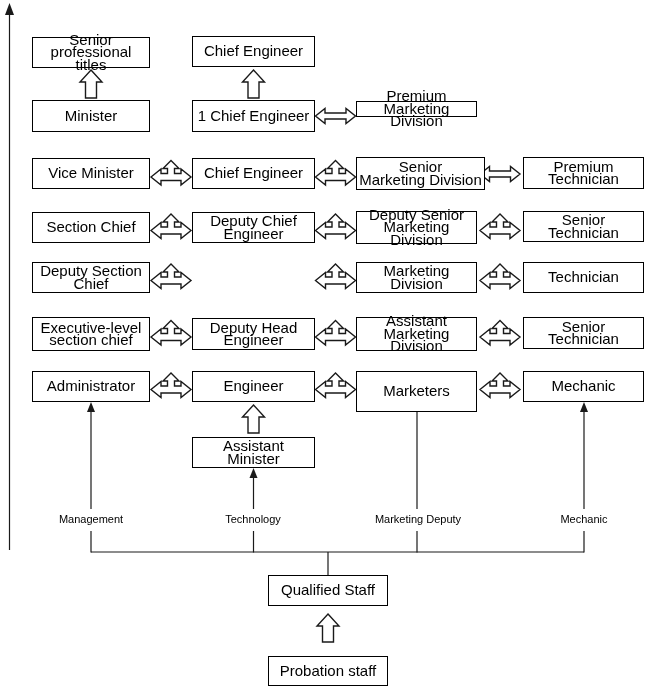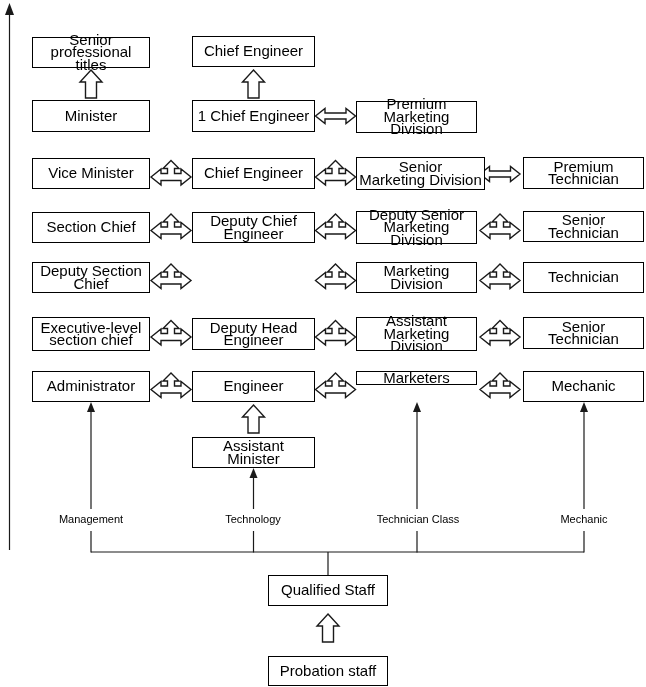--- a/index.html
+++ b/index.html
@@ -75,21 +75,21 @@
     <polygon class="head" points="417,402 413,412 421,412"></polygon>
     <line class="thinline" x1="584" y1="509" x2="584" y2="407"></line>
     <polygon class="head" points="584,402 580,412 588,412"></polygon>
   </svg>
 
   <div class="box" style="left:32px;top:37px;width:118px;height:31px">Senior professional titles</div>
   <div class="box" style="left:192px;top:36px;width:123px;height:31px">Chief Engineer</div>
 
   <div class="box" style="left:32px;top:100px;width:118px;height:32px">Minister</div>
   <div class="box" style="left:192px;top:100px;width:123px;height:32px">1 Chief Engineer</div>
-  <div class="box" style="left:356px;top:101px;width:121px;height:32px">Premium
+  <div class="box" style="left:356px;top:101px;width:121px;height:16px">Premium
 Marketing Division</div>
 
   <div class="box" style="left:32px;top:158px;width:118px;height:31px">Vice Minister</div>
   <div class="box" style="left:192px;top:158px;width:123px;height:31px">Chief Engineer</div>
   <div class="box" style="left:356px;top:157px;width:129px;height:33px">Senior
 Marketing Division</div>
   <div class="box" style="left:523px;top:157px;width:121px;height:32px">Premium Technician</div>
 
   <div class="box" style="left:32px;top:212px;width:118px;height:31px">Section Chief</div>
   <div class="box" style="left:192px;top:212px;width:123px;height:31px">Deputy Chief Engineer</div>
@@ -103,26 +103,26 @@
 section chief</div>
 
   <div class="box" style="left:523px;top:262px;width:121px;height:31px">Technician</div>
   <div class="box" style="left:192px;top:318px;width:123px;height:32px">Deputy Head Engineer</div>
   <div class="box" style="left:356px;top:317px;width:121px;height:34px">Assistant
 Marketing Division</div>
   <div class="box" style="left:523px;top:317px;width:121px;height:32px">Senior Technician</div>
 
   <div class="box" style="left:32px;top:371px;width:118px;height:31px">Administrator</div>
   <div class="box" style="left:192px;top:371px;width:123px;height:31px">Engineer</div>
-  <div class="box" style="left:356px;top:371px;width:121px;height:14px">Marketers</div>
+  <div class="box" style="left:356px;top:371px;width:121px;height:41px">Marketers</div>
   <div class="box" style="left:523px;top:371px;width:121px;height:31px">Mechanic</div>
 
   <div class="box" style="left:192px;top:437px;width:123px;height:31px">Assistant Minister</div>
 
   <div class="cat" style="left:91px;top:512px">Management</div>
   <div class="cat" style="left:253px;top:512px">Technology</div>
-  <div class="cat" style="left:418px;top:512px">Technician Class</div>
+  <div class="cat" style="left:418px;top:512px">Marketing Deputy</div>
   <div class="cat" style="left:584px;top:512px">Mechanic</div>
 
   <div class="box" style="left:268px;top:575px;width:120px;height:31px">Qualified Staff</div>
   <div class="box" style="left:268px;top:656px;width:120px;height:30px">Probation staff</div>
 
 </div>
 
 </body></html>

